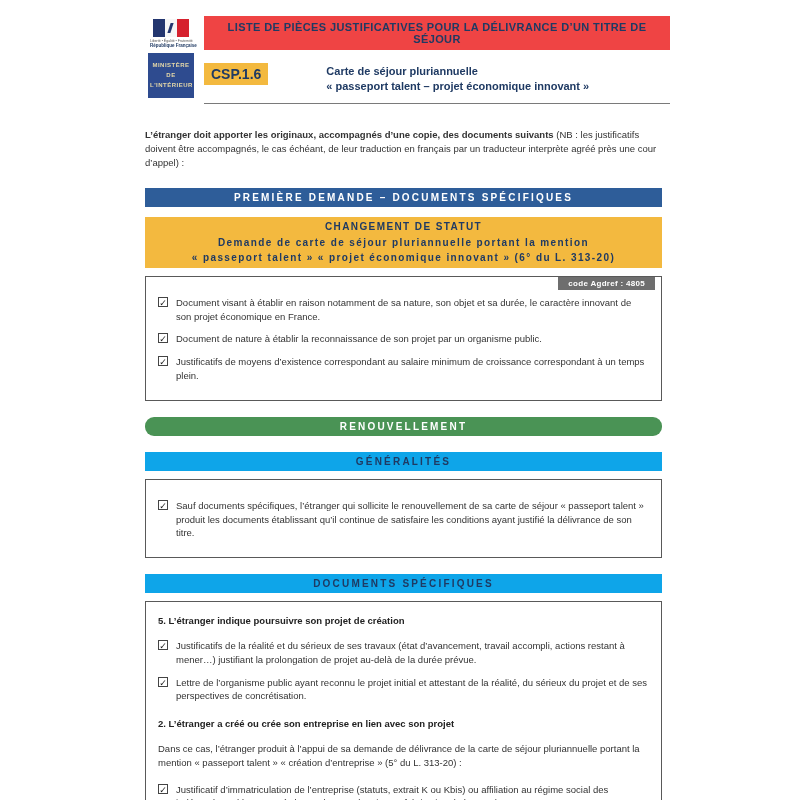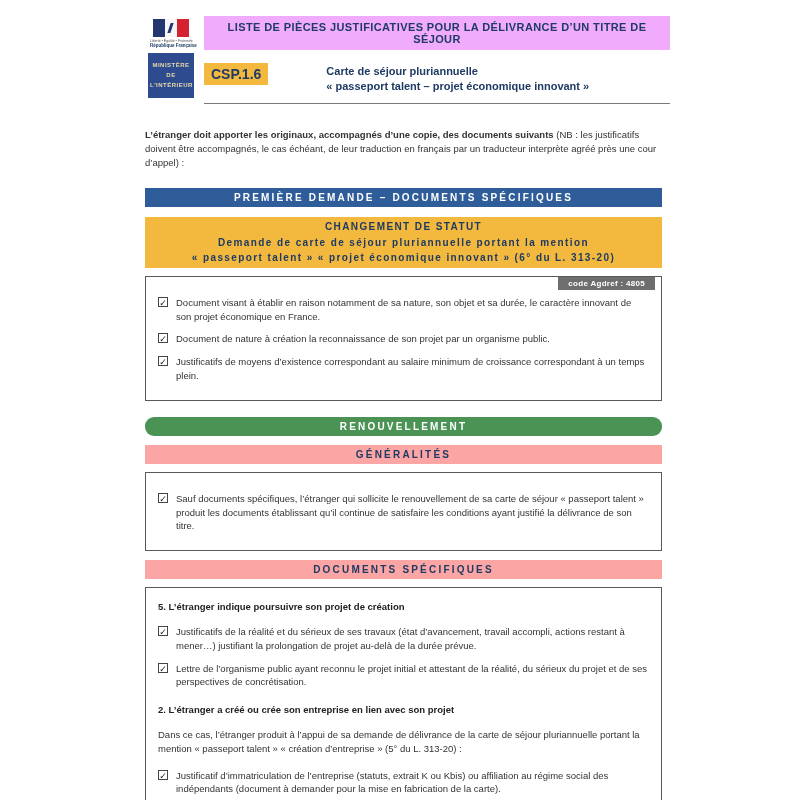--- a/index.html
+++ b/index.html
@@ -24,42 +24,42 @@
   .logo-republic { font-size:4.5px; font-weight:bold; color:#1F3A63; white-space:nowrap; }
   .ministry-box {
     margin-top:3px; background:#2e4b8f; color:#e6d9a8;
     font-size:6px; font-weight:bold; letter-spacing:0.5px;
     text-align:center; padding:7px 2px; line-height:1.7;
   }
   .ministry-box span { display:block; }
 
   .header-right { flex:1; margin-left:10px; }
   .title-bar {
-    background:#f0abfc; color:#1F3A63; font-weight:bold;
+    background:#ef4444; color:#1F3A63; font-weight:bold;
     font-size:11px; letter-spacing:0.4px; text-align:center;
     padding:5px 2px;
   }
   .code-row { display:flex; align-items:flex-start; margin-top:13px;gap:48px; }
   .code-badge {
     background:#F3B93F; color:#1F3A63; font-weight:bold;
     font-size:14px; padding:3px 7px; flex:0 0 auto;
   }
   .subtitle { margin-left:10px; color:#1F3A63; font-weight:bold; font-size:11px; line-height:1.35; padding-top:1px; }
   .subtitle span { display:block; }
   .header-rule { border:none; border-top:1.5px solid #7a7a7a; margin-top:9px; }
 
   
   .content { padding:0 8px 0 15px; }
   .intro { font-size:9.5px; line-height:1.5; margin-top:24px; color:#333; }
   .intro .lead { font-weight:bold; }
 
   .bar { text-align:center; font-weight:bold; font-size:10px; letter-spacing:2.2px; padding:4px 10px; }
   .bar-blue  { background:#2E5D99; color:#ffffff; margin-top:18px; }
   .bar-green { background:#4A9355; color:#ffffff; margin-top:16px;border-radius:9px; }
-  .bar-yellow{ background:#fca5a5; color:#1F3A63; margin-top:9px; }
+  .bar-yellow{ background:#0ea5e9; color:#1F3A63; margin-top:16px; }
 
   .notice-yellow {
     background:#F3B93F; color:#1F3A63; font-weight:bold;
     font-size:10px; letter-spacing:1.4px; line-height:1.55;
     text-align:center; padding:2px 6px; margin-top:10px;
   }
   .notice-yellow span { display:block; }
 
   .docbox {
     border:1px solid #595959; margin-top:8px;
@@ -130,21 +130,21 @@
     </div>
 
     <div class="docbox">
       <div class="agdref-badge">code Agdref : 4805</div>
       <div class="check-item">
         <span class="checkbox">✓</span>
         <span>Document visant à établir en raison notamment de sa nature, son objet et sa durée, le caractère innovant de son projet économique en France.</span>
       </div>
       <div class="check-item">
         <span class="checkbox">✓</span>
-        <span>Document de nature à création la reconnaissance de son projet par un organisme public.</span>
+        <span>Document de nature à établir la reconnaissance de son projet par un organisme public.</span>
       </div>
       <div class="check-item">
         <span class="checkbox">✓</span>
         <span>Justificatifs de moyens d’existence correspondant au salaire minimum de croissance correspondant à un temps plein.</span>
       </div>
     </div>
 
     <div class="bar bar-green">RENOUVELLEMENT</div>
     <div class="bar bar-yellow">GÉNÉRALITÉS</div>
 

